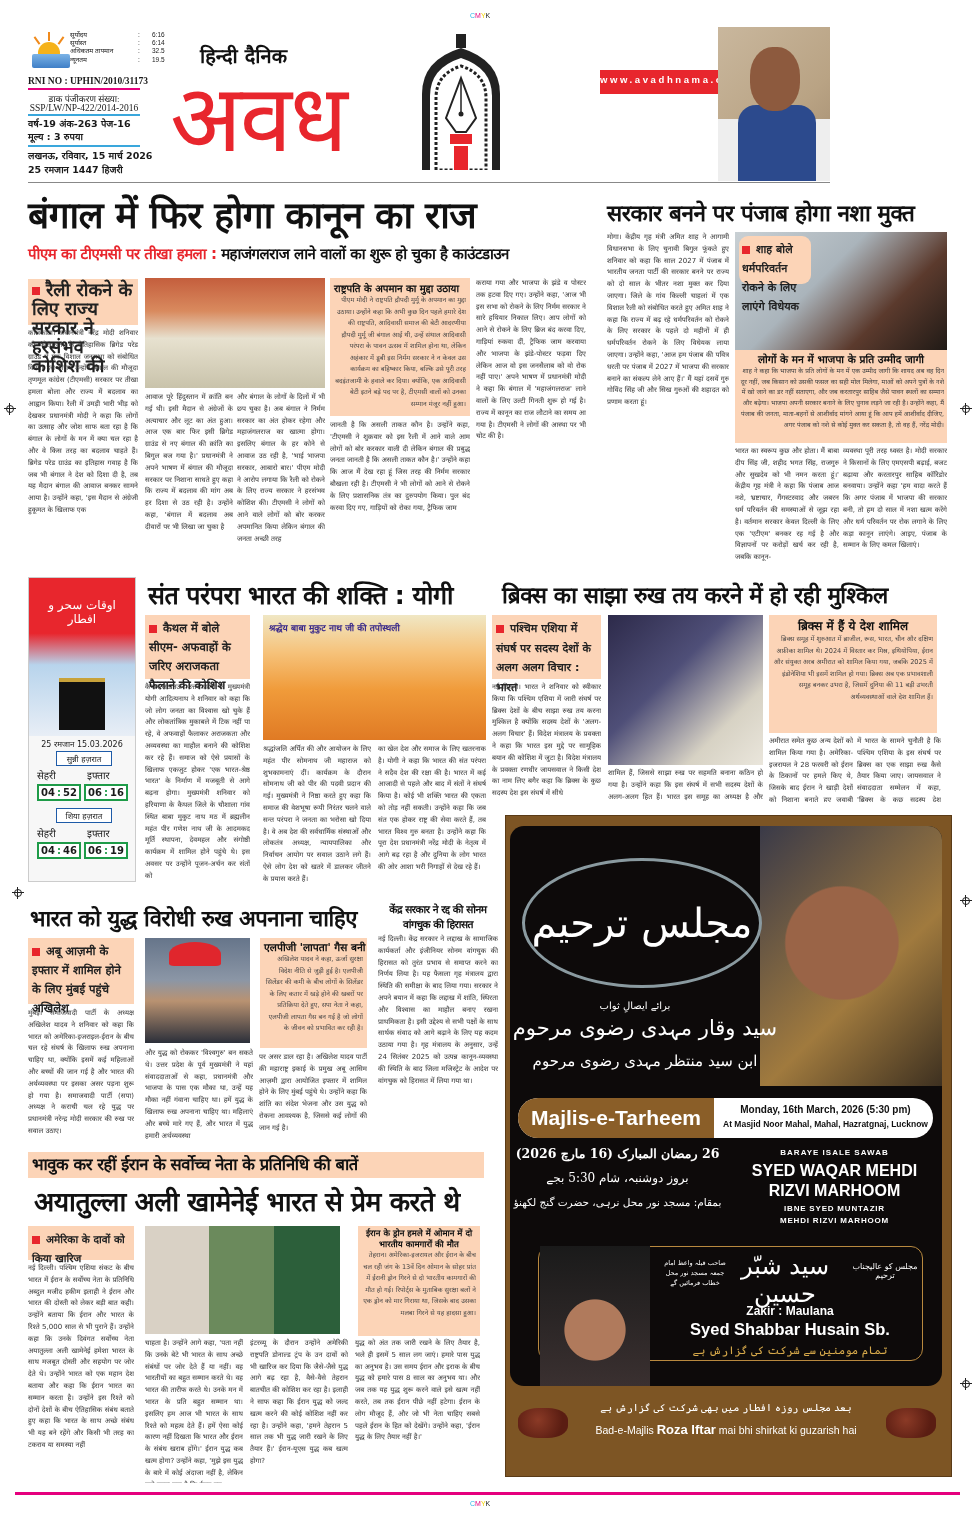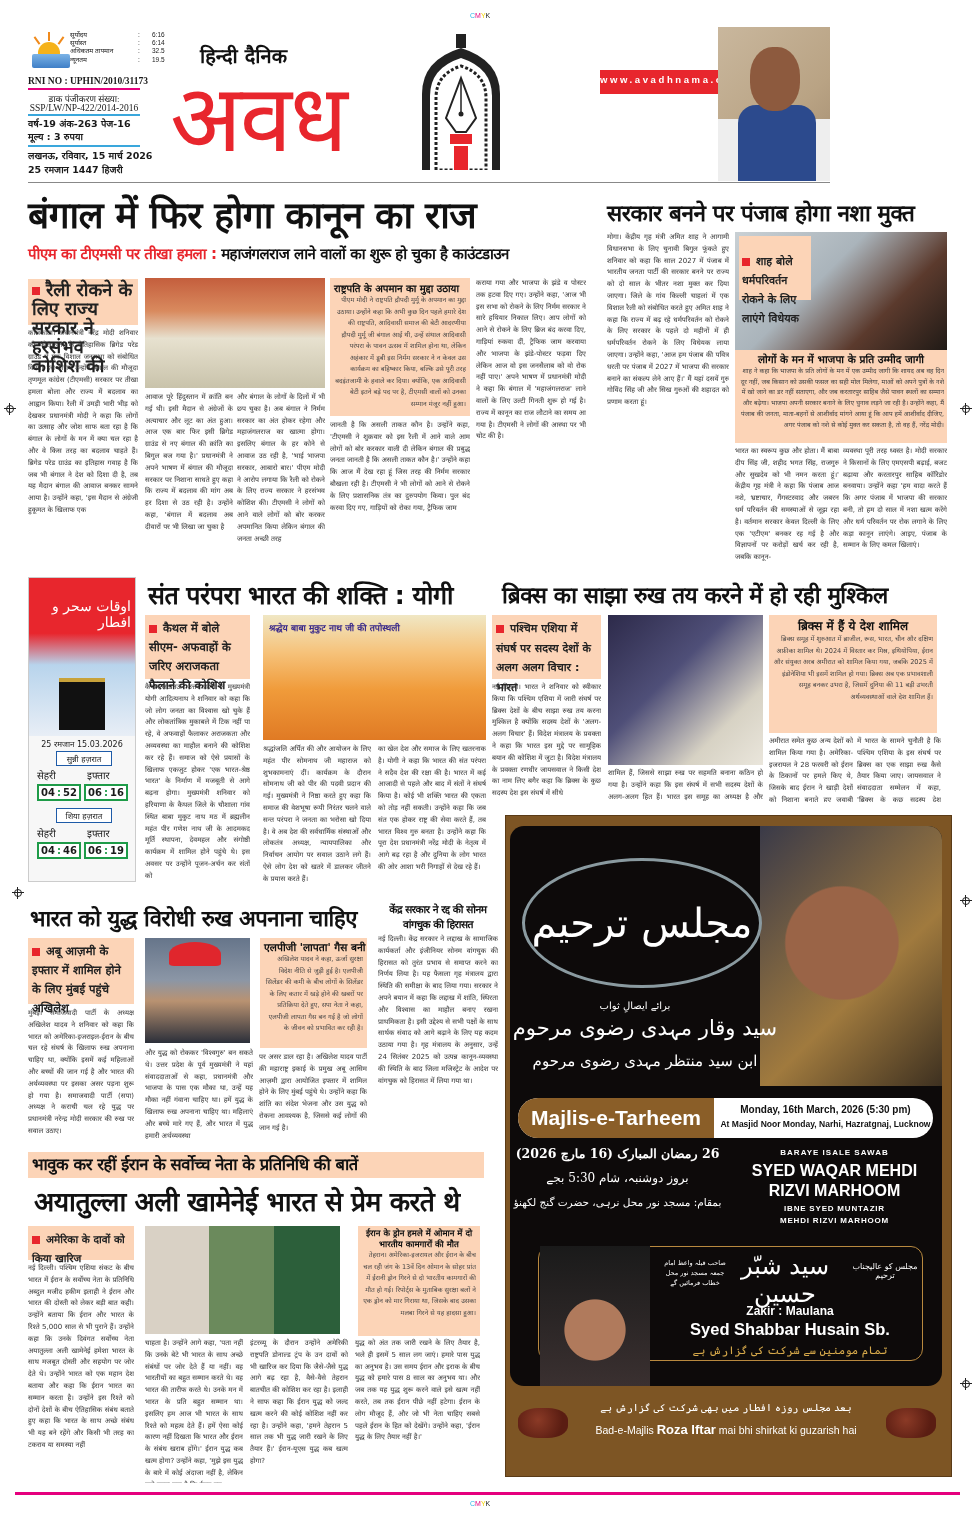--- a/index.html
+++ b/index.html
@@ -178,33 +178,33 @@
   <div class="box-text" style="height:118px;">पीएम मोदी ने राष्ट्रपति द्रौपदी मुर्मू के अपमान का मुद्दा उठाया। उन्होंने कहा कि अभी कुछ दिन पहले हमारे देश की राष्ट्रपति, आदिवासी समाज की बेटी आदरणीया द्रौपदी मुर्मू जी बंगाल आई थी, उन्हें संथाल आदिवासी परंपरा के पावन उत्सव में शामिल होना था, लेकिन अहंकार में डूबी इस निर्मम सरकार ने न केवल उस कार्यक्रम का बहिष्कार किया, बल्कि उसे पूरी तरह बदइंतजामी के हवाले कर दिया। क्योंकि, एक आदिवासी बेटी इतने बड़े पद पर है, टीएमसी वालों को उनका सम्मान मंजूर नहीं हुआ।</div>
 </div>
 <div class="abs body-text" style="left:145px;top:392px;width:88px;height:168px;">आवाज पूरे हिंदुस्तान में क्रांति बन गई थी। इसी मैदान से अंग्रेजों के अत्याचार और लूट का अंत हुआ। आज एक बार फिर इसी ब्रिगेड ग्राउंड से नए बंगाल की क्रांति का बिगुल बज गया है।' प्रधानमंत्री ने अपने भाषण में बंगाल की मौजूदा सरकार पर निशाना साधते हुए कहा कि राज्य में बदलाव की मांग अब हर दिशा से उठ रही है। उन्होंने कहा, 'बंगाल में बदलाव अब दीवारों पर भी लिखा जा चुका है</div>
 <div class="abs body-text" style="left:237px;top:392px;width:88px;height:168px;">और बंगाल के लोगों के दिलों में भी छप चुका है। अब बंगाल ने निर्मम सरकार का अंत होकर रहेगा और महाजंगलराज का खात्मा होगा। इसलिए बंगाल के हर कोने से आवाज उठ रही है, 'भाई भाजपा सरकार, आबारो बार।' पीएम मोदी ने आरोप लगाया कि रैली को रोकने के लिए राज्य सरकार ने हरसंभव कोशिश की। टीएमसी ने लोगों को आने वाले लोगों को बोर करकर अपमानित किया लेकिन बंगाल की जनता अच्छी तरह</div>
 <div class="abs body-text" style="left:330px;top:420px;width:140px;height:140px;">जानती है कि असली ताकत कौन है। उन्होंने कहा, 'टीएमसी ने शुक्रवार को इस रैली में आने वाले आम लोगों को बोर करकार वाली दी लेकिन बंगाल की प्रबुद्ध जनता जानती है कि असली ताकत कौन है।' उन्होंने कहा कि आज मैं देख रहा हूं जिस तरह की निर्मम सरकार बौखला रही है। टीएमसी ने भी लोगों को आने से रोकने के लिए प्रशासनिक तंत्र का दुरुपयोग किया। पुल बंद करवा दिए गए, गाड़ियों को रोका गया, ट्रैफिक जाम</div>
 <div class="abs body-text" style="left:476px;top:278px;width:110px;height:282px;">कराया गया और भाजपा के झंडे व पोस्टर तक हटवा दिए गए। उन्होंने कहा, 'आज भी इस सभा को रोकने के लिए निर्मम सरकार ने सारे हथियार निकाल लिए। आप लोगों को आने से रोकने के लिए ब्रिज बंद करवा दिए, गाड़ियां रुकवा दीं, ट्रैफिक जाम करवाया और भाजपा के झंडे-पोस्टर फड़वा दिए लेकिन आज वो इस जनसैलाब को वो रोक नहीं पाए।' अपने भाषण में प्रधानमंत्री मोदी ने कहा कि बंगाल में 'महाजंगलराज' लाने वालों के लिए उल्टी गिनती शुरू हो गई है। राज्य में कानून का राज लौटाने का समय आ गया है। टीएमसी ने लोगों की आस्था पर भी चोट की है।</div>
 
 <div class="abs hl" style="left:607px;top:196px;font-size:22.5px;line-height:34px;">सरकार बनने पर पंजाब होगा नशा मुक्त</div>
 <div class="abs body-text" style="left:607px;top:232px;width:122px;height:210px;">मोगा। केंद्रीय गृह मंत्री अमित शाह ने आगामी विधानसभा के लिए चुनावी बिगुल फूंकते हुए शनिवार को कहा कि साल 2027 में पंजाब में भारतीय जनता पार्टी की सरकार बनने पर राज्य को दो साल के भीतर नशा मुक्त कर दिया जाएगा। जिले के गांव किल्ली चाहलां में एक विशाल रैली को संबोधित करते हुए अमित शाह ने कहा कि राज्य में बढ़ रहे धर्मपरिवर्तन को रोकने के लिए सरकार के पहले दो महीनों में ही धर्मपरिवर्तन रोकने के लिए विधेयक लाया जाएगा। उन्होंने कहा, 'आज हम पंजाब की पवित्र धरती पर पंजाब में 2027 में भाजपा की सरकार बनाने का संकल्प लेने आए हैं।' मैं यहां दसवें गुरु गोविंद सिंह जी और सिख गुरुओं की शहादत को प्रणाम करता हूं।</div>
 <div class="abs photo ph-shah" style="left:735px;top:232px;width:212px;height:118px;"></div>
-<div class="abs kicker" style="left:739px;top:236px;width:72px;height:64px;padding:14px 3px;">
+<div class="abs kicker" style="left:739px;top:236px;width:72px;height:48px;padding:2px 3px;border-radius:9px;">
   <span class="kicker-text" style="font-size:11px;line-height:13px;"><span class="sq"></span><span>शाह बोले धर्मपरिवर्तन रोकने के लिए लाएंगे विधेयक</span></span>
 </div>
 <div class="abs box-peach" style="left:735px;top:350px;width:212px;height:93px;padding:2px 3px;">
   <div class="box-title" style="font-size:10.5px;">लोगों के मन में भाजपा के प्रति उम्मीद जागी</div>
   <div class="box-text" style="height:76px;font-size:6.4px;line-height:10.7px;">शाह ने कहा कि भाजपा के प्रति लोगों के मन में एक उम्मीद जागी कि शायद अब वह दिन दूर नहीं, जब किसान को उसकी फसल का सही मोल मिलेगा, माओं को अपने पुत्रों के नशे में खो जाने का डर नहीं सताएगा, और जब करतारपुर साहिब जैसे पावन स्थलों का सम्मान और बढ़ेगा। भाजपा अपनी सरकार बनाने के लिए चुनाव लड़ने जा रही है। उन्होंने कहा, मैं पंजाब की जनता, माता-बहनों से आशीर्वाद मांगने आया हूं कि आप हमें आशीर्वाद दीजिए, अगर पंजाब को नशे से कोई मुक्त कर सकता है, तो वह हैं, नरेंद्र मोदी।</div>
 </div>
 <div class="abs body-text" style="left:735px;top:446px;width:104px;height:120px;">भारत का स्वरूप कुछ और होता। मैं बाबा दीप सिंह जी, शहीद भगत सिंह, राजगुरु और सुखदेव को भी नमन करता हूं।' केंद्रीय गृह मंत्री ने कहा कि पंजाब आज नशे, भ्रष्टाचार, गैंगस्टरवाद और जबरन धर्म परिवर्तन की समस्याओं से जूझ रहा है। वर्तमान सरकार केवल दिल्ली के लिए एक 'एटीएम' बनकर रह गई है और विज्ञापनों पर करोड़ों खर्च कर रही है, जबकि कानून-</div>
 <div class="abs body-text" style="left:843px;top:446px;width:104px;height:120px;">व्यवस्था पूरी तरह ध्वस्त है। मोदी सरकार ने किसानों के लिए एमएसपी बढ़ाई, बजट बढ़ाया और करतारपुर साहिब कॉरिडोर बनवाया। उन्होंने कहा 'हम वादा करते हैं कि अगर पंजाब में भाजपा की सरकार बनी, तो हम दो साल में नशा खत्म करेंगे और धर्म परिवर्तन पर रोक लगाने के लिए कड़ा कानून लाएंगे। आइए, पंजाब के सम्मान के लिए कमल खिलाएं।</div>
 
 <div class="abs" style="left:28px;top:577px;width:108px;height:305px;border:1px solid #ccc;background:#f7f7f7;">
   <div class="photo ph-calendar" style="position:absolute;left:0;top:0;width:106px;height:158px;">
-    <div style="position:absolute;left:4px;top:20px;width:98px;text-align:right;color:#fff;font-size:14px;font-family:'DejaVu Serif',serif;direction:rtl;">اوقات سحر و افطار</div>
+    <div style="position:absolute;left:4px;top:20px;width:98px;text-align:center;color:#fff;font-size:12px;font-family:'DejaVu Serif',serif;direction:rtl;">اوقات سحر و افطار</div>
     <div style="position:absolute;left:30px;top:100px;width:46px;height:52px;background:#111;border-top:4px solid #c8a23a;"></div>
   </div>
   <div style="position:absolute;left:0;top:160px;width:106px;text-align:center;font-size:8px;">25 रमजान 15.03.2026</div>
   <div class="sect-label" style="position:absolute;left:27px;top:173px;width:56px;">सुन्नी हज़रात</div>
   <div style="position:absolute;left:8px;top:190px;font-size:10px;">सेहरी</div>
   <div style="position:absolute;left:58px;top:190px;font-size:10px;">इफ्तार</div>
   <div class="time-box" style="position:absolute;left:8px;top:206px;width:44px;">
     <span>04</span>
       <span class="sep">:</span>
       <span>52</span>
@@ -293,21 +293,21 @@
     <div class="ad-oval">
       <span>مجلس ترحیم</span>
     </div>
     <div class="ad-urdu" style="position:absolute;left:0;top:174px;width:250px;font-size:10px;">برائے ایصالِ ثواب</div>
     <div class="ad-urdu" style="position:absolute;left:0;top:190px;width:270px;font-size:21px;">سید وقار مہدی رضوی مرحوم</div>
     <div class="ad-urdu" style="position:absolute;left:0;top:226px;width:270px;font-size:15px;">ابن سید منتظر مہدی رضوی مرحوم</div>
     <div class="ad-pill">
       <div class="brown">Majlis-e-Tarheem</div>
       <div class="info">
         <div style="font-size:10px;line-height:15px;">Monday, 16th March, 2026 (5:30 pm)</div>
-        <div style="font-size:8.5px;line-height:14px;">At Masjid Noor Monday, Narhi, Hazratgnaj, Lucknow</div>
+        <div style="font-size:8.5px;line-height:14px;">At Masjid Noor Mahal, Mahal, Hazratgnaj, Lucknow</div>
       </div>
     </div>
     <div class="ad-urdu" style="position:absolute;left:0;top:320px;width:215px;font-size:12.5px;font-weight:bold;">26 رمضان المبارک (16 مارچ 2026)</div>
     <div class="ad-urdu" style="position:absolute;left:0;top:345px;width:215px;font-size:12px;">بروز دوشنبہ، شام 5:30 بجے</div>
     <div class="ad-urdu" style="position:absolute;left:0;top:370px;width:215px;font-size:10.5px;">بمقام: مسجد نور محل نرہی، حضرت گنج لکھنؤ</div>
     <div class="ad-eng" style="position:absolute;left:222px;top:322px;width:205px;font-size:8px;letter-spacing:1px;">BARAYE ISALE SAWAB</div>
     <div class="ad-eng" style="position:absolute;left:222px;top:336px;width:205px;font-size:16px;">SYED WAQAR MEHDI</div>
     <div class="ad-eng" style="position:absolute;left:222px;top:356px;width:205px;font-size:16px;">RIZVI MARHOOM</div>
     <div class="ad-eng" style="position:absolute;left:222px;top:378px;width:205px;font-size:8px;letter-spacing:0.8px;">IBNE SYED MUNTAZIR</div>
     <div class="ad-eng" style="position:absolute;left:222px;top:390px;width:205px;font-size:8px;letter-spacing:0.8px;">MEHDI RIZVI MARHOOM</div>

